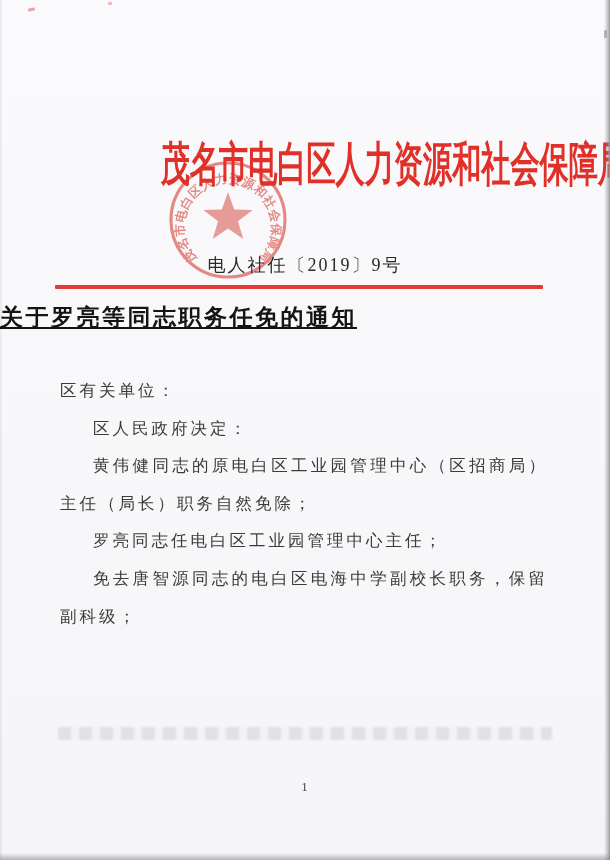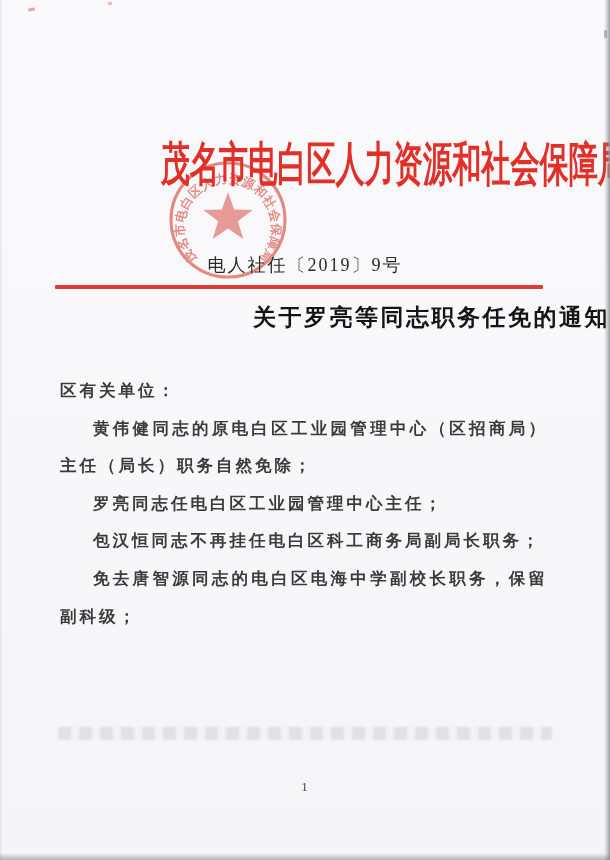--- a/index.html
+++ b/index.html
@@ -20,30 +20,30 @@
   .seal{position:absolute;left:148px;top:140px;width:160px;height:160px;opacity:0.62;}
   
   .doc-number{
     position:absolute;top:253px;left:0;width:100%;text-align:center;
     font-size:18px;letter-spacing:2px;color:#2a2a2a;
   }
   
   .red-line{position:absolute;top:285px;left:55px;width:488px;height:4px;background:#e23b36;border-radius:1px;}
   
   .doc-title{
-    position:absolute;top:302px;left:0;width:100%;text-align:right;
-    font-size:23px;font-weight:bold;letter-spacing:2.5px;color:#141414;
+    position:absolute;top:302px;left:0;width:100%;text-align:left;
+    font-size:23px;font-weight:bold;letter-spacing:2.5px;color:#141414;text-decoration:underline;
   }
   
   .body-text{
     position:absolute;top:372px;left:60px;right:62px;
     font-size:16.5px;line-height:37.6px;letter-spacing:3px;
     color:#3b3b3b;text-align:justify;
   }
-  .body-text p{margin:0;text-indent:2em;font-weight:bold;}
+  .body-text p{margin:0;text-indent:2em;}
   .body-text p.salutation{text-indent:0;}
   
   .bleed{
     position:absolute;top:727px;left:58px;right:58px;height:13px;
     background:repeating-linear-gradient(90deg,
       rgba(100,100,115,0.14) 0 13px, rgba(100,100,115,0.02) 13px 21px);
     filter:blur(1.3px);border-radius:2px;
   }
   .page-number{
     position:absolute;top:779px;left:0;width:100%;text-align:center;
@@ -85,23 +85,23 @@
   </div>
 
   <div class="doc-number">电人社任〔2019〕9号</div>
 
   <div class="red-line"></div>
 
   <div class="doc-title">关于罗亮等同志职务任免的通知</div>
 
   <div class="body-text">
     <p class="salutation">区有关单位：</p>
+    <p>区人民政府决定：</p>
     <p>黄伟健同志的原电白区工业园管理中心（区招商局）主任（局长）职务自然免除；</p>
     <p>罗亮同志任电白区工业园管理中心主任；</p>
-    <p>包汉恒同志不再挂任电白区科工商务局副局长职务；</p>
     <p>免去唐智源同志的电白区电海中学副校长职务，保留副科级；</p>
   </div>
 
   <div class="bleed"></div>
 
   <div class="page-number">1</div>
 
   <div class="edge-left"></div>
   <div class="edge-right"></div>
   <div class="edge-bottom"></div>

